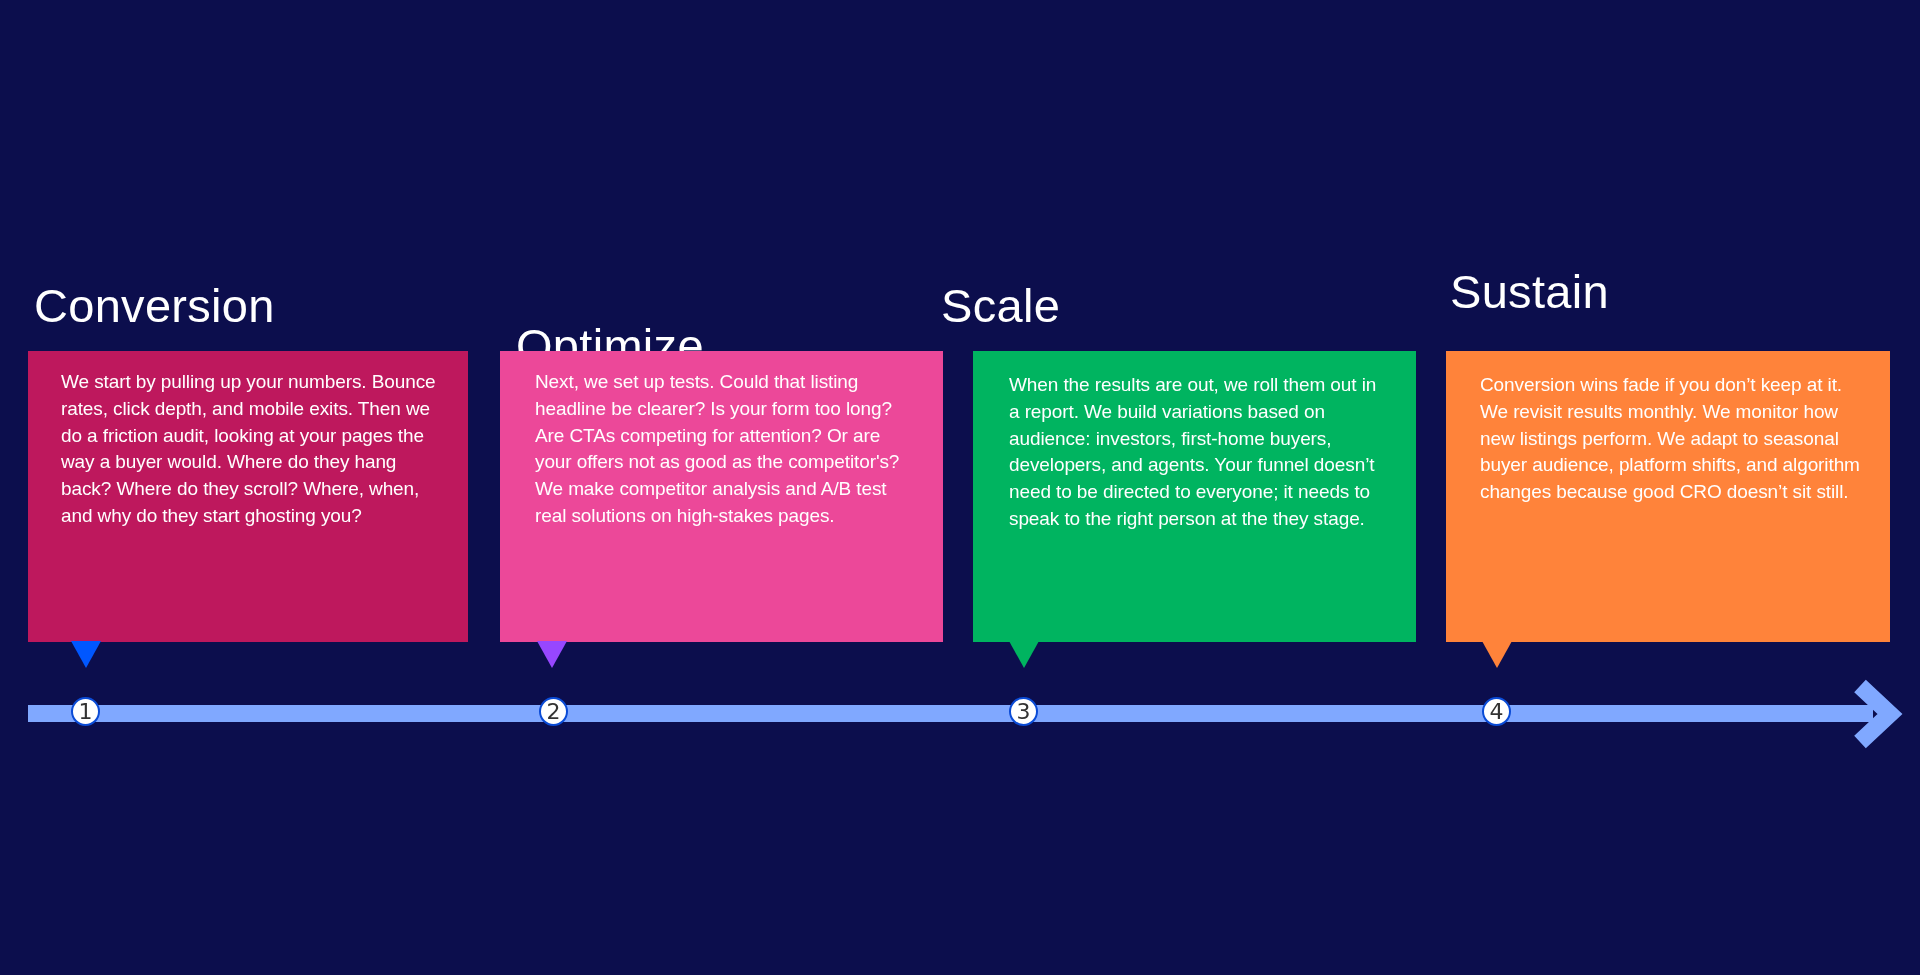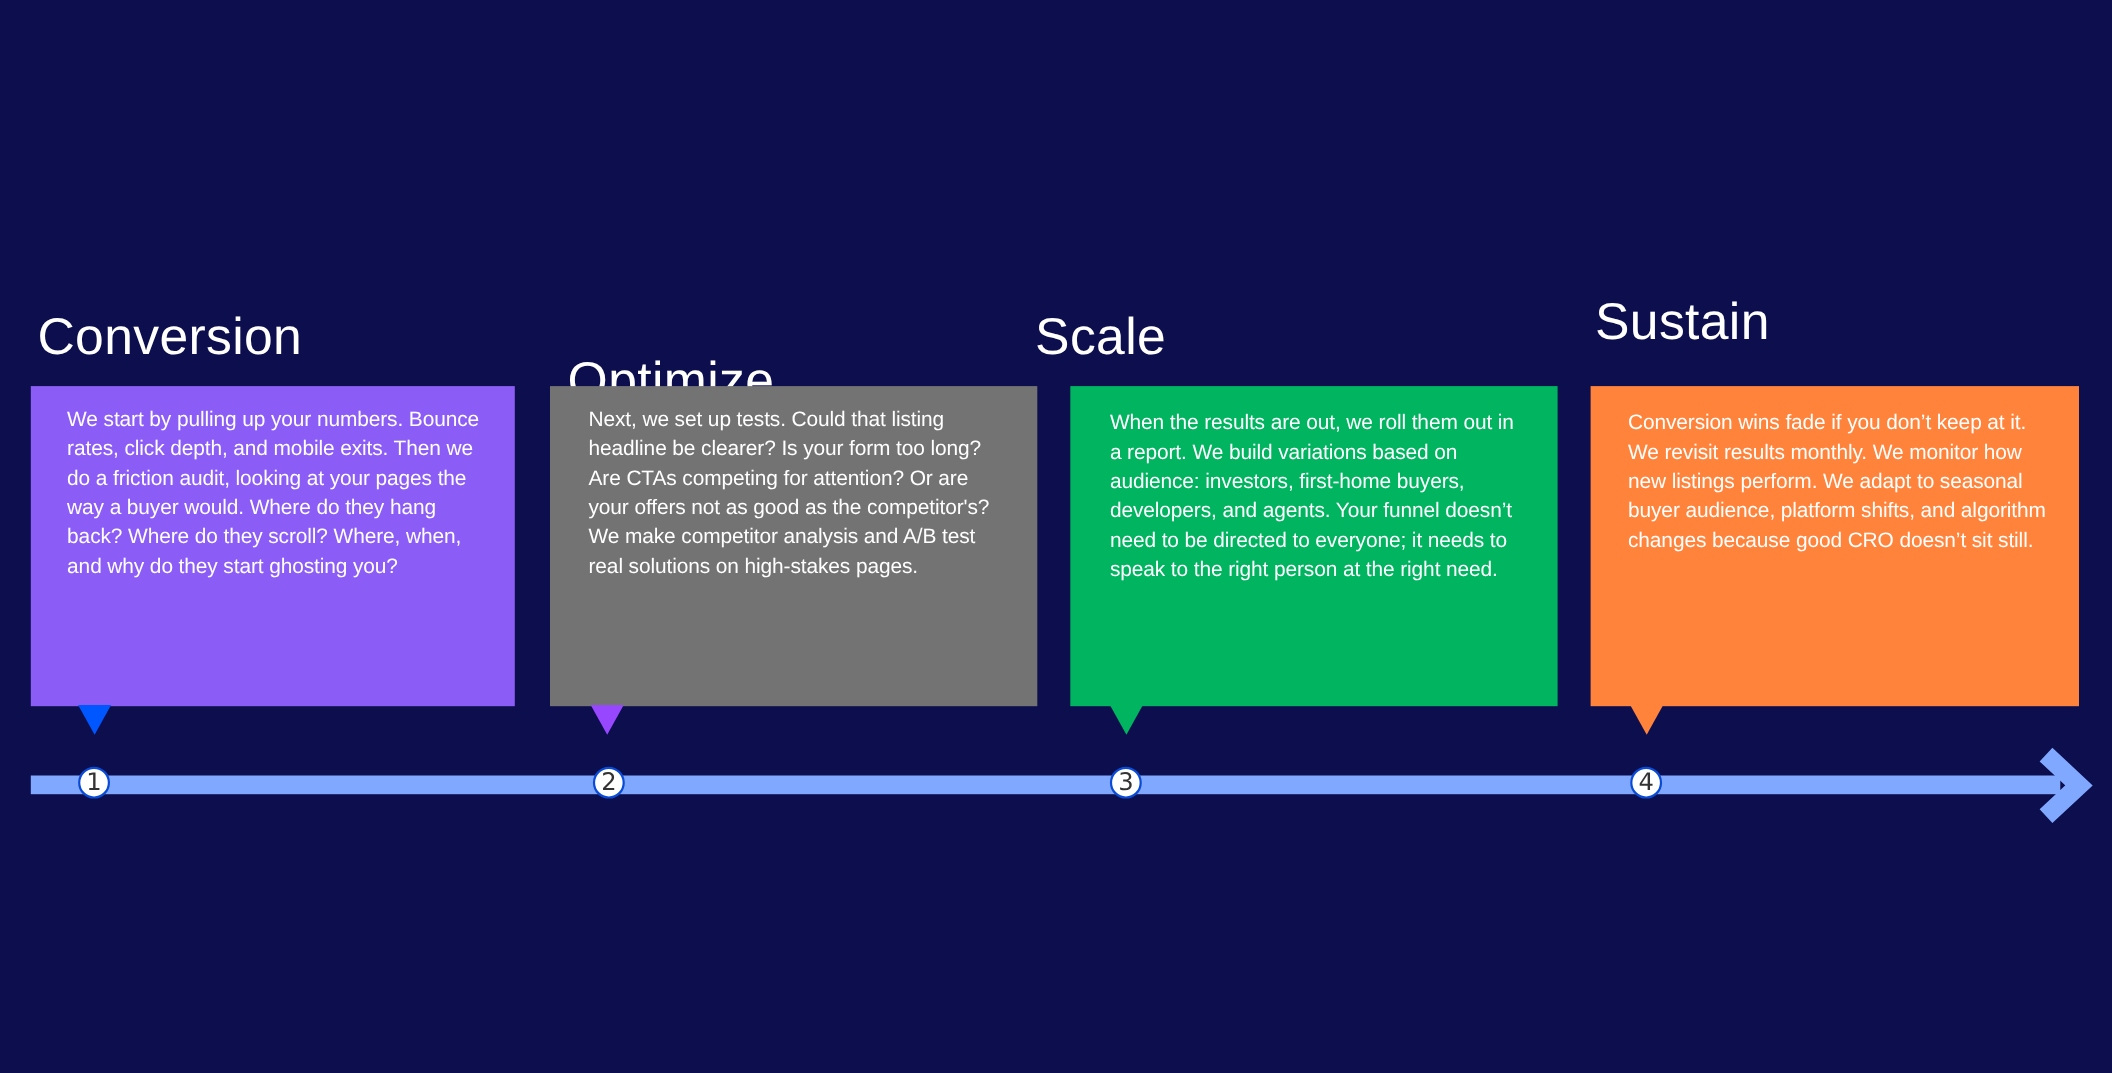--- a/index.html
+++ b/index.html
@@ -37,38 +37,38 @@
     display:flex; align-items:center; justify-content:center;
     color:#333333; font-size:22px; line-height:1;
     font-family:"DejaVu Sans", sans-serif;
   }
 </style>
 </head>
 <body>
 
 <div class="stage">
   <div class="title" style="left:34px; top:282px;">Conversion</div>
-  <div class="card" style="left:28px; width:440px; background:#8b5cf6;">
+  <div class="card" style="left:28px; width:440px; background:#be185d;">
     <div class="card-text" style="left:33px; top:18px; width:380px;">We start by pulling up your numbers. Bounce rates, click depth, and mobile exits. Then we do a friction audit, looking at your pages the way a buyer would. Where do they hang back? Where do they scroll? Where, when, and why do they start ghosting you?</div>
   </div>
   <div class="pointer" style="left:71px; border-top-color:#0057ff;"></div>
   </div>
 
 <div class="stage">
   <div class="title" style="left:516px; top:277px;margin-top:45px;">Optimize</div>
-  <div class="card" style="left:500px; width:443px; background:#737373;">
+  <div class="card" style="left:500px; width:443px; background:#ec4899;">
     <div class="card-text" style="left:35px; top:18px; width:380px;">Next, we set up tests. Could that listing headline be clearer? Is your form too long? Are CTAs competing for attention? Or are your offers not as good as the competitor's? We make competitor analysis and A/B test real solutions on high-stakes pages.</div>
   </div>
   <div class="pointer" style="left:537px; border-top-color:#9747ff;"></div>
 </div>
 
 <div class="stage">
   <div class="title" style="left:941px; top:282px;">Scale</div>
   <div class="card" style="left:973px; width:443px; background:#00b460;">
-    <div class="card-text" style="left:36px; top:21px; width:380px;">When the results are out, we roll them out in a report. We build variations based on audience: investors, first-home buyers, developers, and agents. Your funnel doesn’t need to be directed to everyone; it needs to speak to the right person at the right need.</div>
+    <div class="card-text" style="left:36px; top:21px; width:380px;">When the results are out, we roll them out in a report. We build variations based on audience: investors, first-home buyers, developers, and agents. Your funnel doesn’t need to be directed to everyone; it needs to speak to the right person at the they stage.</div>
   </div>
   <div class="pointer" style="left:1009px; border-top-color:#00b460;"></div>
 </div>
 
 <div class="stage">
   <div class="title" style="left:1450px; top:268px;">Sustain</div>
   <div class="card" style="left:1446px; width:444px; background:#ff833a;">
     <div class="card-text" style="left:34px; top:21px; width:395px;">Conversion wins fade if you don’t keep at it. We revisit results monthly. We monitor how new listings perform. We adapt to seasonal buyer audience, platform shifts, and algorithm changes because good CRO doesn’t sit still.</div>
   </div>
   <div class="pointer" style="left:1482px; border-top-color:#ff833a;"></div>

